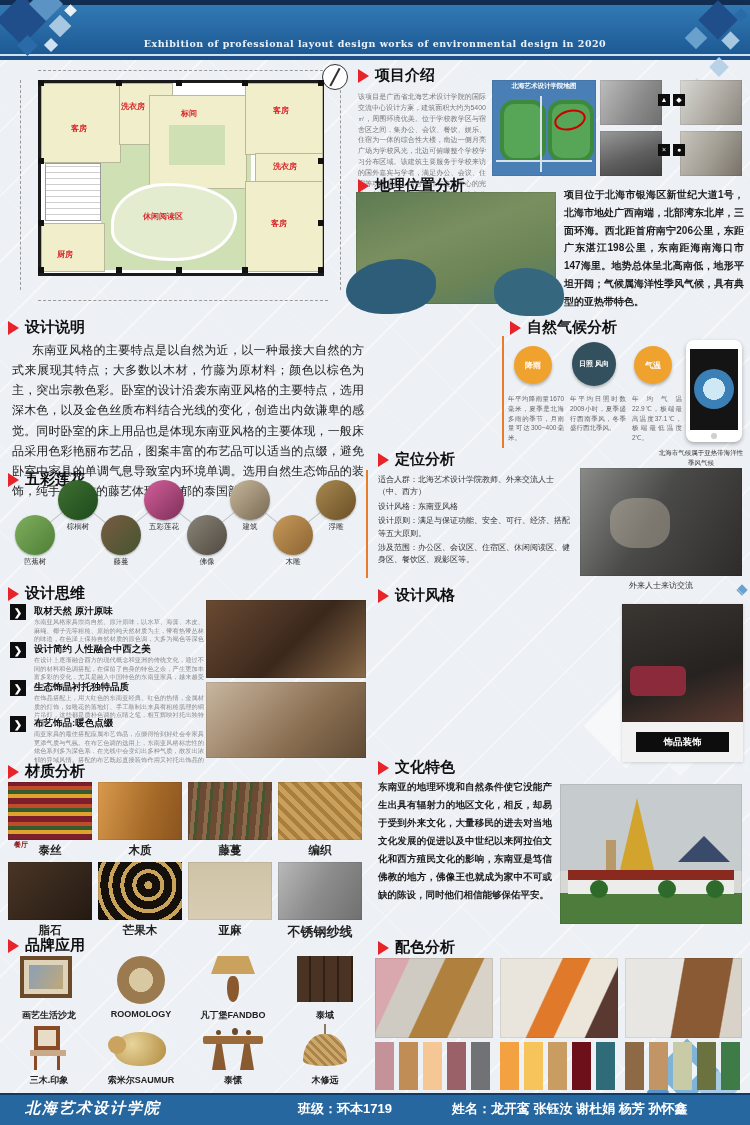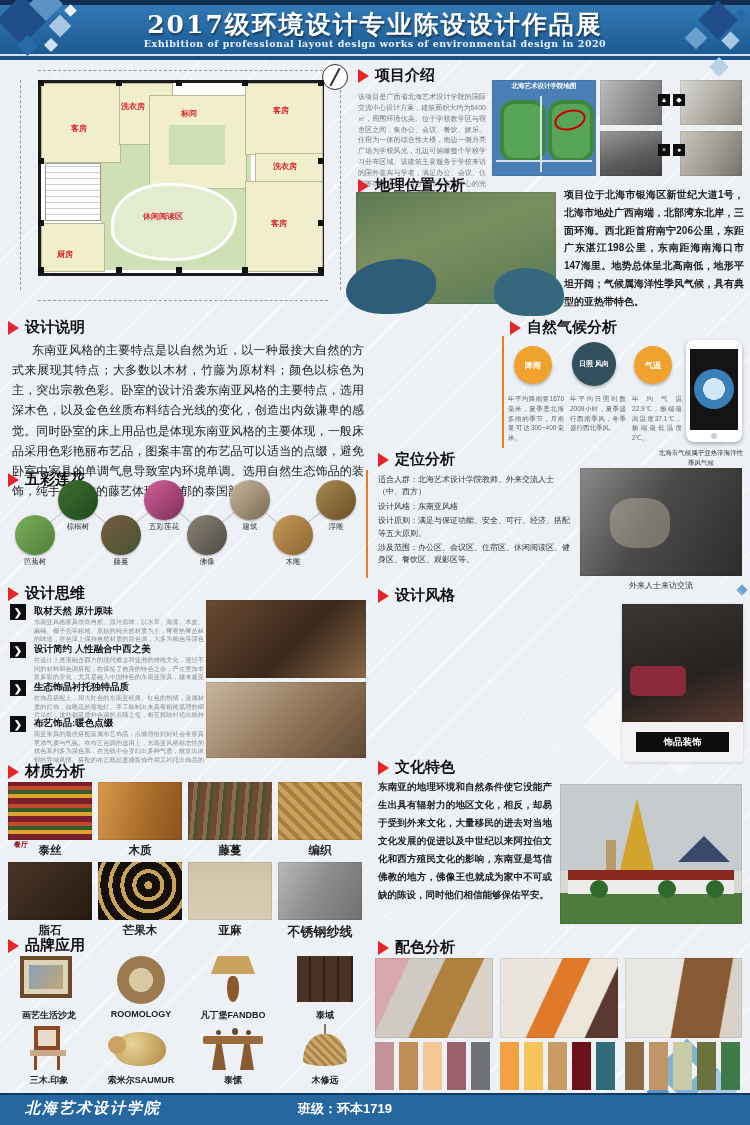--- a/index.html
+++ b/index.html
@@ -63,21 +63,20 @@
   .f-school{left:25px;top:1099px;color:#fff;font-family:"DejaVu Serif",serif;font-style:italic;font-weight:bold;font-size:15px;letter-spacing:2px;}
   .f-class,.f-names{color:#fff;font-weight:bold;font-size:13px;white-space:nowrap;}
 </style>
 </head>
 <body>
 
 <div class="poster">
 
   <div class="a top-strip z"></div>
   <div class="a h-band z"></div>
-  <div class="a h-title z">2017级环境设计专业陈设设计作品展</div>
   <div class="a h-sub z">Exhibition of professional layout design works of environmental design in 2020</div>
 
   <div class="dia z" style="left:4px;top:2px;width:36px;height:36px;background:#1f4e8a"></div>
   <div class="dia z" style="left:34px;top:-8px;width:24px;height:24px;background:#5b93c4"></div>
   <div class="dia z" style="left:52px;top:18px;width:16px;height:16px;background:#a8c8e2"></div>
   <div class="dia z" style="left:20px;top:38px;width:15px;height:15px;background:#2a6aa8"></div>
   <div class="dia z" style="left:46px;top:40px;width:10px;height:10px;background:#cfe2f1"></div>
   <div class="dia z" style="left:66px;top:6px;width:9px;height:9px;background:#e8f1f8"></div>
   <div class="dia z" style="left:704px;top:6px;width:28px;height:28px;background:#1f4e8a"></div>
   <div class="dia z" style="left:688px;top:30px;width:16px;height:16px;background:#6aa0cc"></div>
@@ -386,14 +385,15 @@
   <div class="sw z" style="left: 596px; top: 1042px; background-color: rgb(47, 107, 121);"></div>
   <div class="sw z" style="left: 625px; top: 1042px; background-color: rgb(141, 106, 69);"></div>
   <div class="sw z" style="left: 649px; top: 1042px; background-color: rgb(194, 149, 102);"></div>
   <div class="sw z" style="left: 673px; top: 1042px; background-color: rgb(201, 202, 166);"></div>
   <div class="sw z" style="left: 697px; top: 1042px; background-color: rgb(108, 113, 64);"></div>
   <div class="sw z" style="left: 721px; top: 1042px; background-color: rgb(62, 123, 70);"></div>
 
   <div class="a footer z"></div>
   <div class="a f-school z">北海艺术设计学院</div>
   <div class="a f-class z" style="left:298px;top:1100px">班级：环本1719</div>
+  <div class="a f-names z" style="left:452px;top:1100px">姓名：龙开鸾 张钰汝 谢杜娟 杨芳 孙怀鑫</div>
 
 </div>
 
 </body></html>

